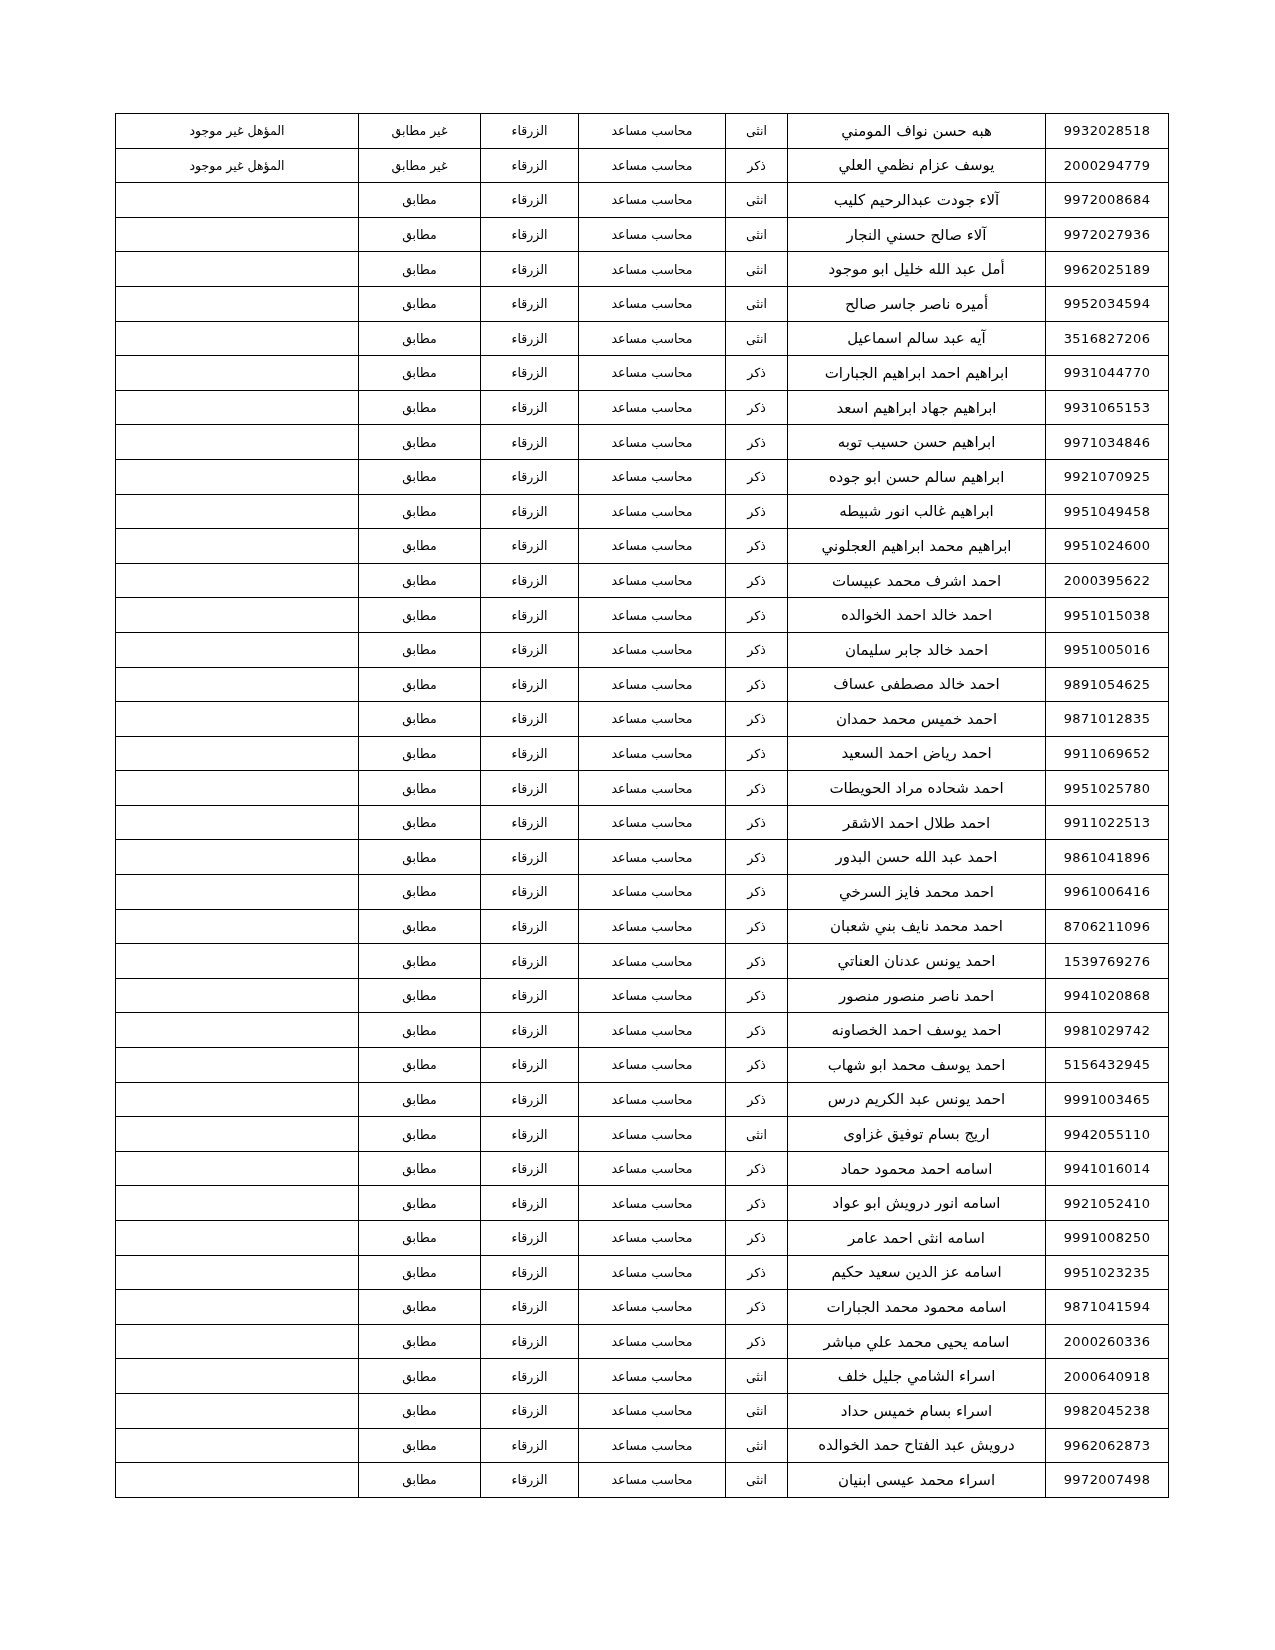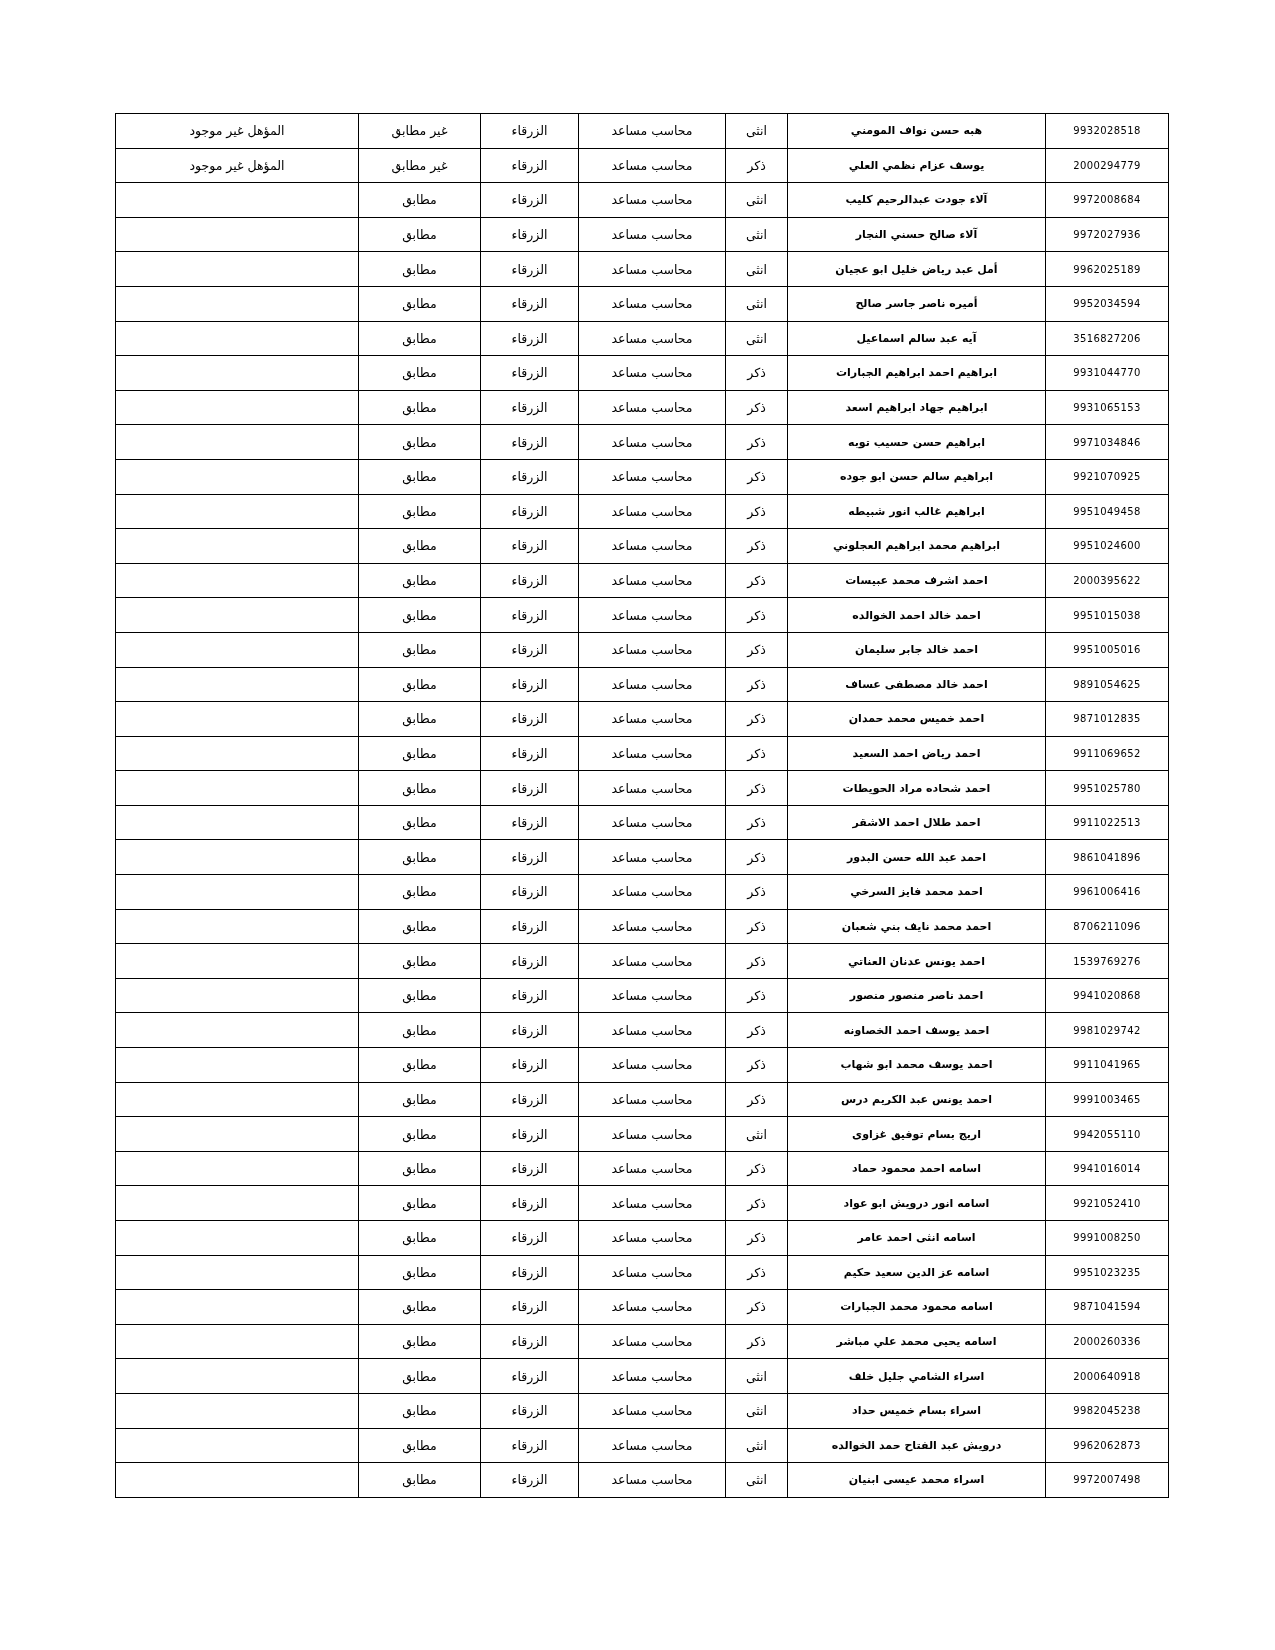--- a/index.html
+++ b/index.html
@@ -29,25 +29,25 @@
     height: 33.6px;
     text-align: center;
     vertical-align: middle;
     color: #000000;
     font-size: 13px;
     padding: 0 4px;
     overflow: hidden;
     white-space: nowrap;
   }
   table.roster td.col-id {
-    font-size: 10px;
+    font-size: 13px;
     letter-spacing: 0.4px;
     direction: ltr;
   }
-  table.roster td.col-name { font-size: 11px; font-weight: bold; }
+  table.roster td.col-name { font-size: 15px; }
   table.roster td.col-gender,
   table.roster td.col-job,
   table.roster td.col-city,
   table.roster td.col-status,
   table.roster td.col-note { font-size: 12.5px; }
 
   col.c-id     { width: 123px; }
   col.c-name   { width: 258px; }
   col.c-gender { width: 62px; }
   col.c-job    { width: 147px; }
@@ -101,21 +101,21 @@
           <td class="col-id">9972027936</td>
           <td class="col-name">آلاء صالح حسني النجار</td>
           <td class="col-gender">انثى</td>
           <td class="col-job">محاسب مساعد</td>
           <td class="col-city">الزرقاء</td>
           <td class="col-status">مطابق</td>
           <td class="col-note"></td>
         </tr>
         <tr>
           <td class="col-id">9962025189</td>
-          <td class="col-name">أمل عبد رياض خليل ابو عجيان</td>
+          <td class="col-name">أمل عبد الله خليل ابو موجود</td>
           <td class="col-gender">انثى</td>
           <td class="col-job">محاسب مساعد</td>
           <td class="col-city">الزرقاء</td>
           <td class="col-status">مطابق</td>
           <td class="col-note"></td>
         </tr>
         <tr>
           <td class="col-id">9952034594</td>
           <td class="col-name">أميره ناصر جاسر صالح</td>
           <td class="col-gender">انثى</td>
@@ -307,21 +307,21 @@
         <tr>
           <td class="col-id">9981029742</td>
           <td class="col-name">احمد يوسف احمد الخصاونه</td>
           <td class="col-gender">ذكر</td>
           <td class="col-job">محاسب مساعد</td>
           <td class="col-city">الزرقاء</td>
           <td class="col-status">مطابق</td>
           <td class="col-note"></td>
         </tr>
         <tr>
-          <td class="col-id">9911041965</td>
+          <td class="col-id">5156432945</td>
           <td class="col-name">احمد يوسف محمد ابو شهاب</td>
           <td class="col-gender">ذكر</td>
           <td class="col-job">محاسب مساعد</td>
           <td class="col-city">الزرقاء</td>
           <td class="col-status">مطابق</td>
           <td class="col-note"></td>
         </tr>
         <tr>
           <td class="col-id">9991003465</td>
           <td class="col-name">احمد يونس عبد الكريم درس</td>

